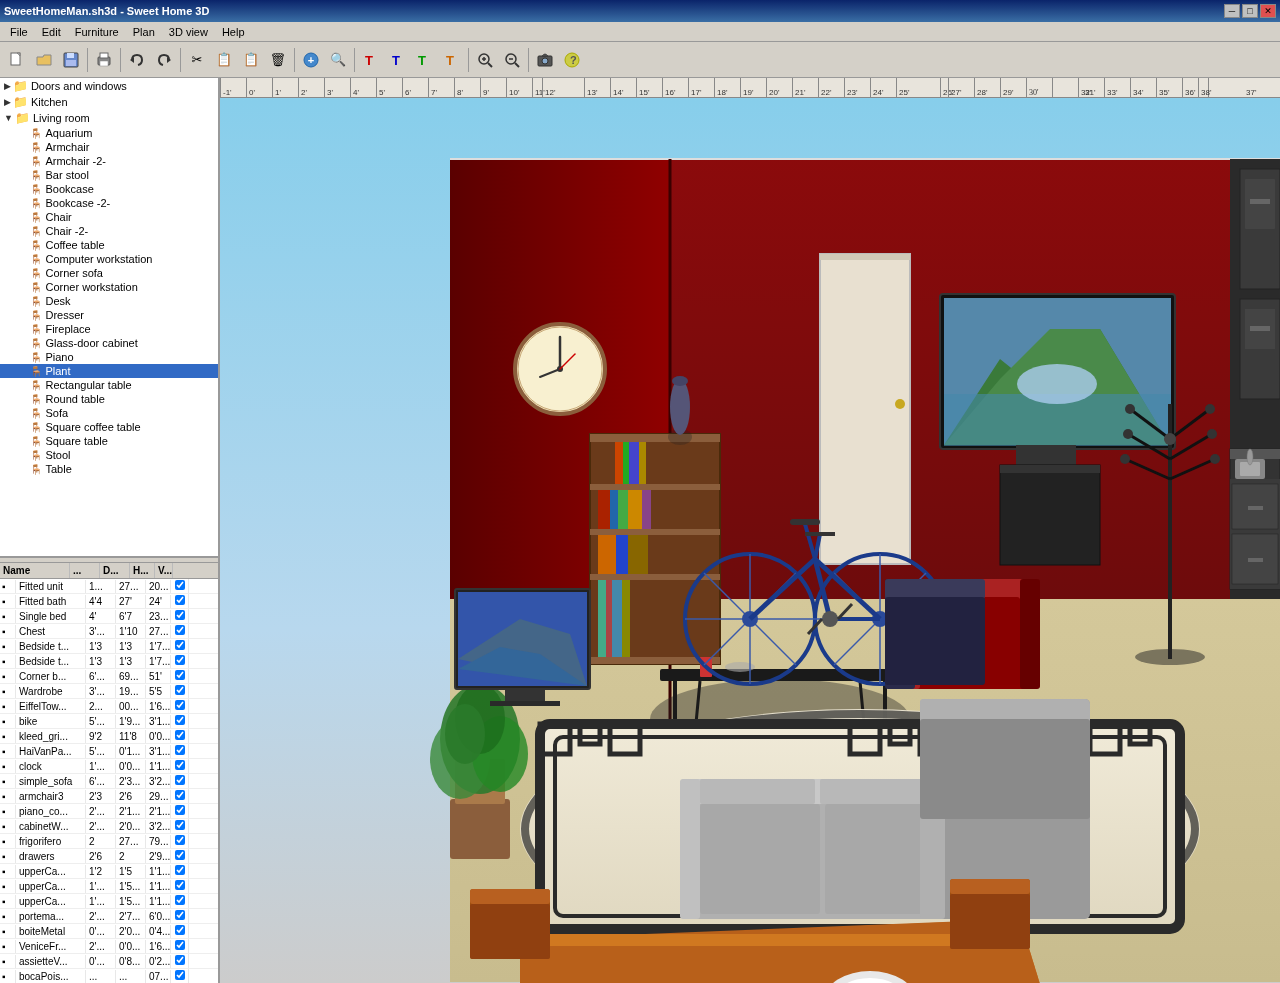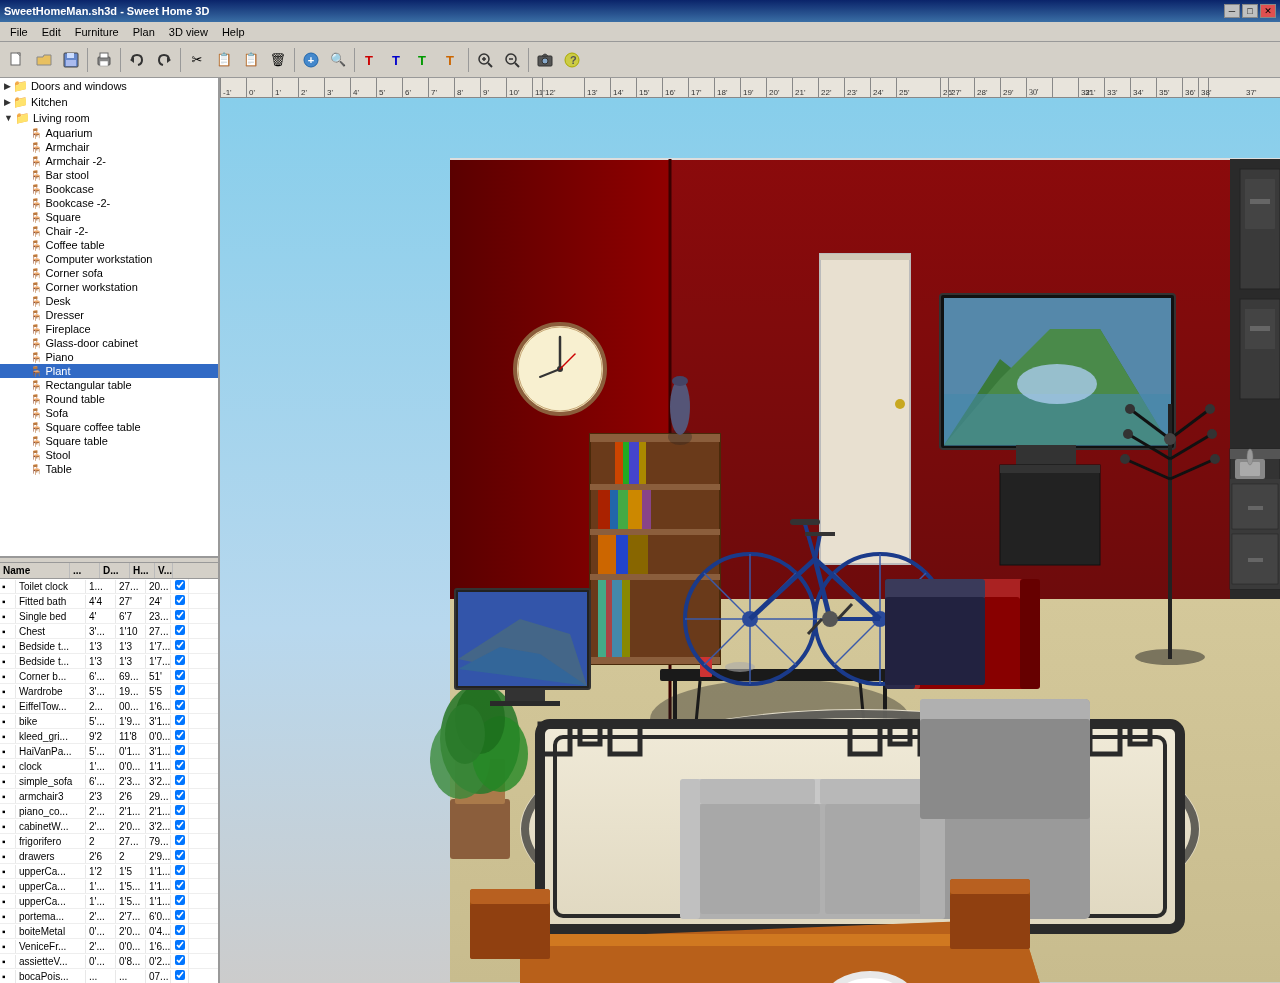--- a/index.html
+++ b/index.html
@@ -297,21 +297,21 @@
           <span>Bookcase</span>
         </div>
         <div class="tree-item indent2">
           <span style="display: inline-block; width: 12px;"></span>
           <span style="font-size: 10px; margin-right: 3px; color: rgb(102, 136, 170);">🪑</span>
           <span>Bookcase -2-</span>
         </div>
         <div class="tree-item indent2">
           <span style="display: inline-block; width: 12px;"></span>
           <span style="font-size: 10px; margin-right: 3px; color: rgb(102, 136, 170);">🪑</span>
-          <span>Square</span>
+          <span>Chair</span>
         </div>
         <div class="tree-item indent2">
           <span style="display: inline-block; width: 12px;"></span>
           <span style="font-size: 10px; margin-right: 3px; color: rgb(102, 136, 170);">🪑</span>
           <span>Chair -2-</span>
         </div>
         <div class="tree-item indent2">
           <span style="display: inline-block; width: 12px;"></span>
           <span style="font-size: 10px; margin-right: 3px; color: rgb(102, 136, 170);">🪑</span>
           <span>Coffee table</span>
@@ -405,21 +405,21 @@
       <div class="list-header">
         <div class="col-name">Name</div>
         <div class="col-d">...</div>
         <div class="col-h">D...</div>
         <div class="col-v">H...</div>
         <div class="col-check">V...</div>
       </div>
 
     <div class="list-row">
           <div style="width: 16px; padding: 1px 2px; font-size: 10px;">▪</div>
-          <div class="col-name">Toilet clock</div>
+          <div class="col-name">Fitted unit</div>
           <div class="col-d">1...</div>
           <div class="col-h">27...</div>
           <div class="col-v">20...</div>
           <div class="col-check"><input type="checkbox" checked="" style="width: 10px; height: 10px;"></div>
         </div>
         <div class="list-row">
           <div style="width: 16px; padding: 1px 2px; font-size: 10px;">▪</div>
           <div class="col-name">Fitted bath</div>
           <div class="col-d">4'4</div>
           <div class="col-h">27'</div>

